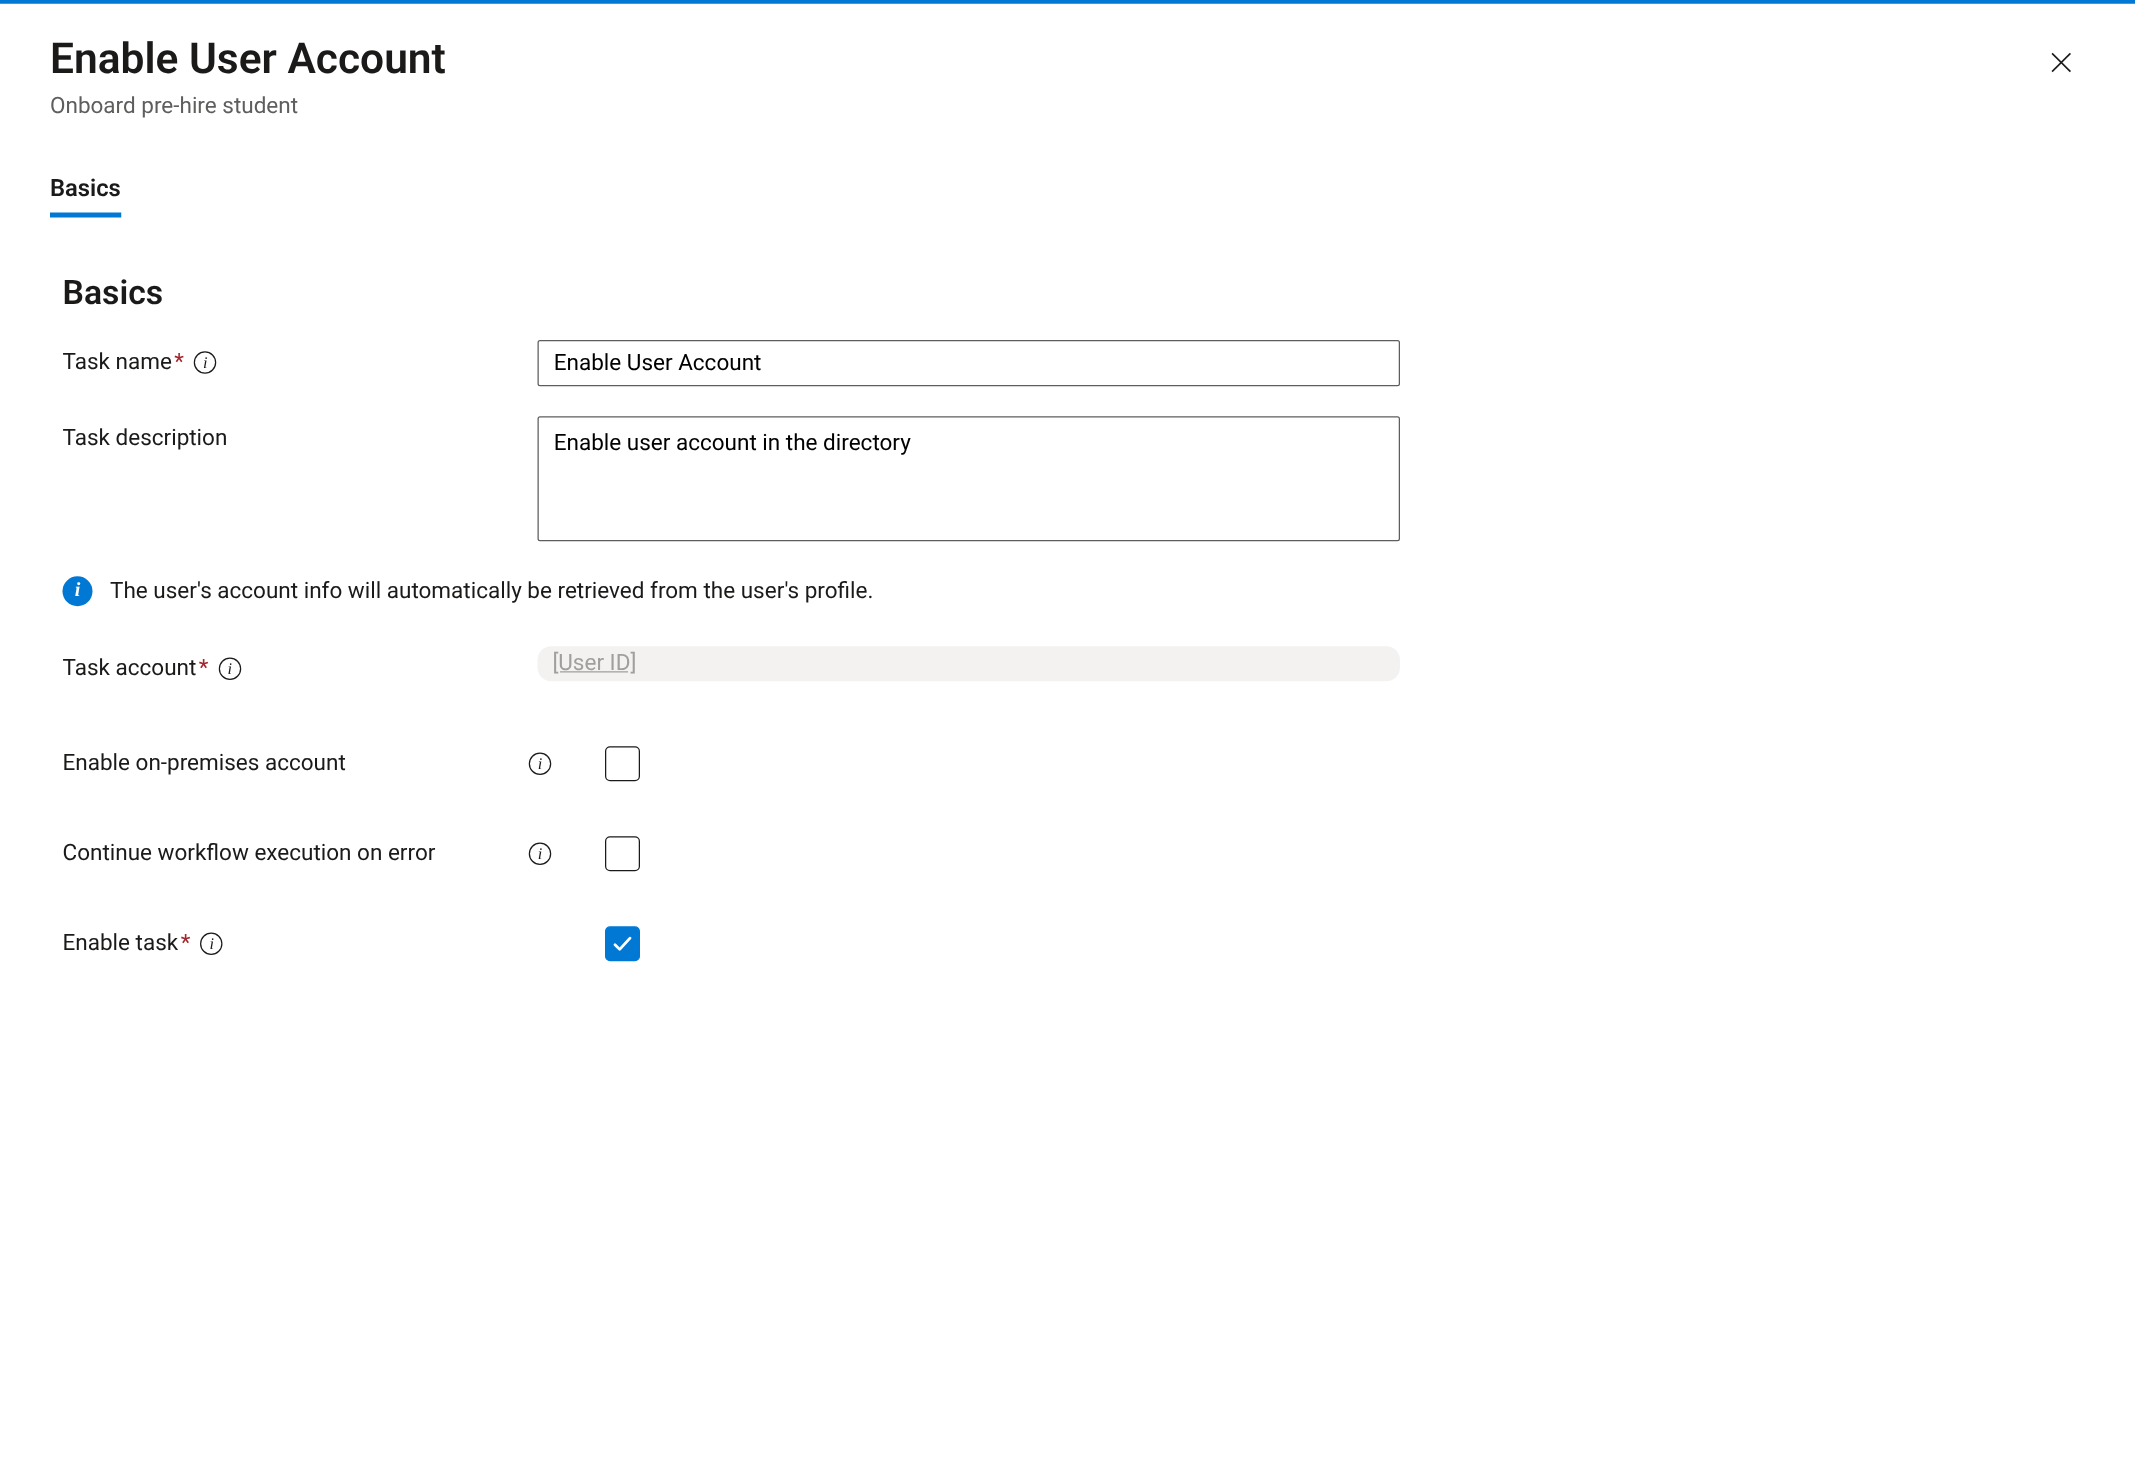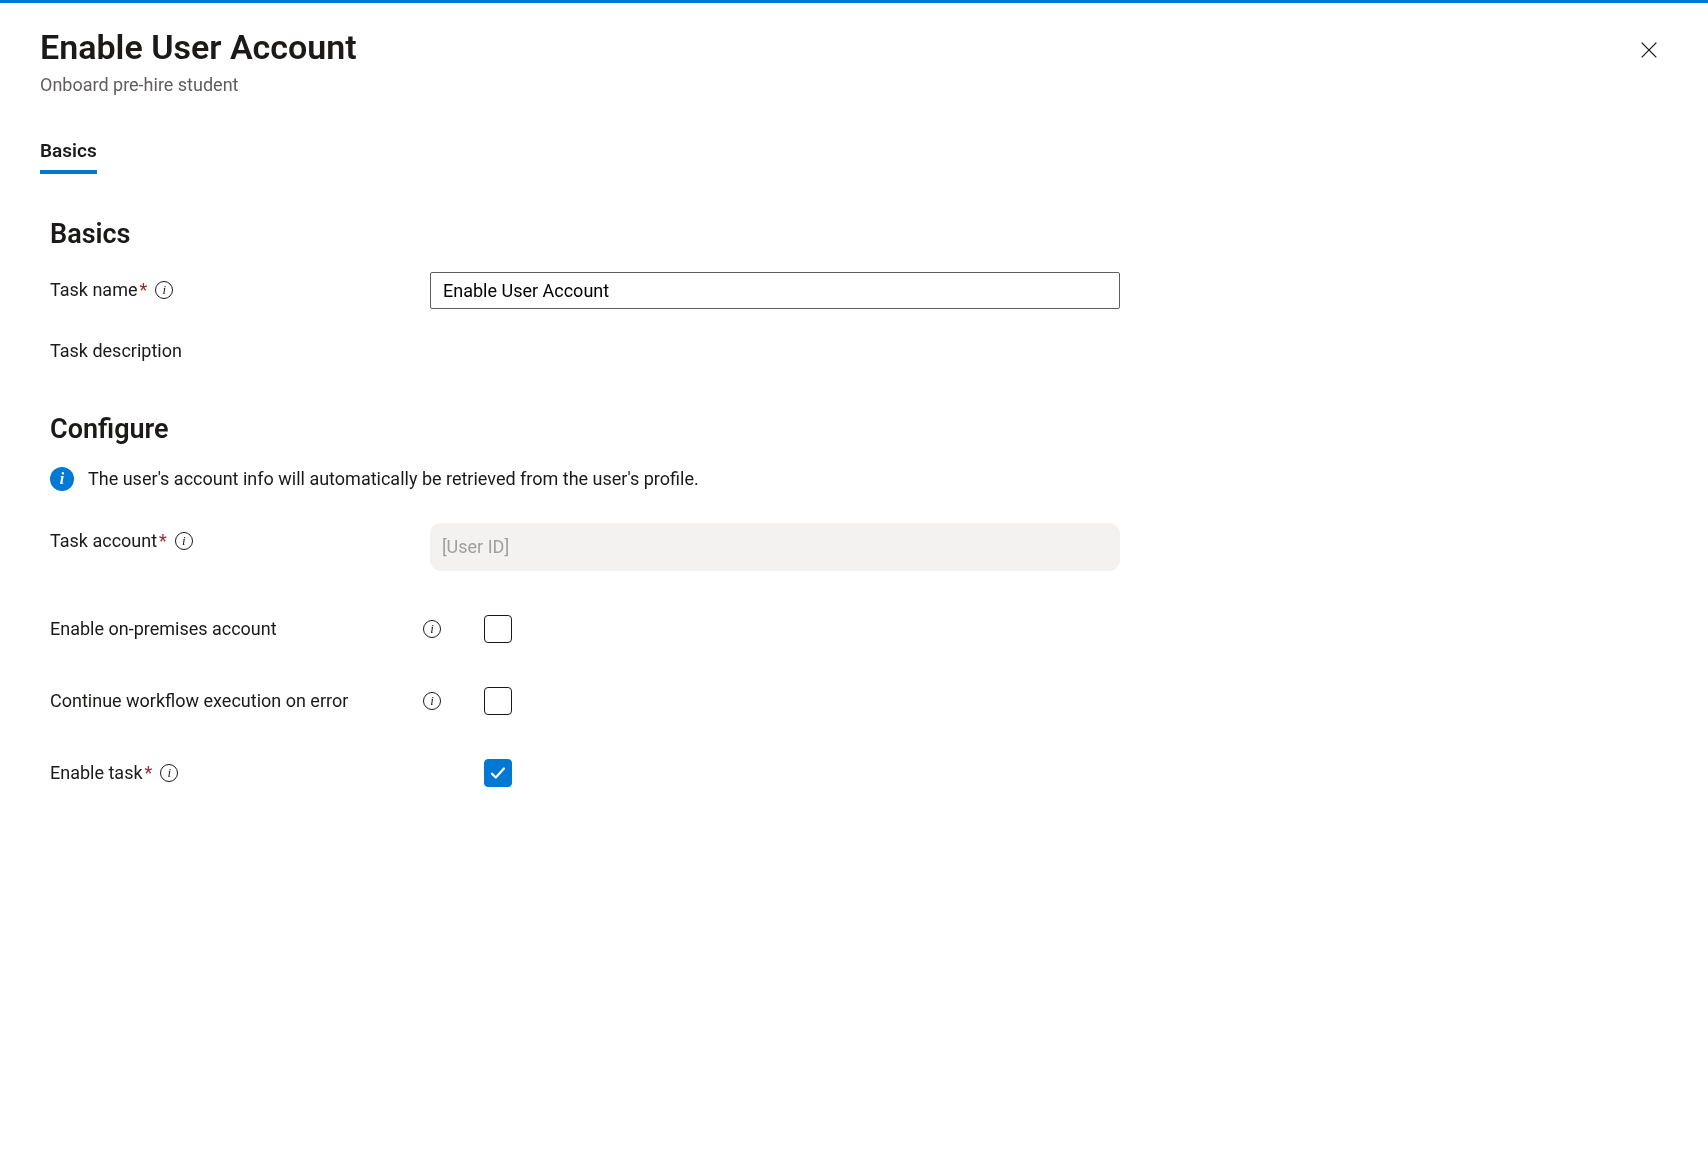--- a/index.html
+++ b/index.html
@@ -94,28 +94,29 @@
     border: 1px solid #605e5c;
     border-radius: 2px;
     padding: 10px 12px;
     font-size: 18px;
     font-family: inherit;
     resize: none;
     background: #fff;
   }
   .readonly-field {
     width: 100%;
-    height: 48px;
+    height: 28px;
     background: #f3f2f1;
     color: #a19f9d;
     padding: 6px 12px;
     font-size: 18px;
     display: flex;
     align-items: center;
     border-radius: 11px;
+    text-decoration: underline;
   }
 
   .info-icon {
     display: inline-flex;
     align-items: center;
     justify-content: center;
     width: 18px; height: 18px;
     border: 1.4px solid #1b1a19;
     border-radius: 50%;
     font-size: 13px;
@@ -219,23 +220,25 @@
     </div>
     <div class="form-control-cell">
       <input type="text" class="text-input" value="Enable User Account" style="">
     </div>
   </div>
 
   <div class="form-row">
     <div class="form-label-cell">
       <span>Task description</span>
     </div>
-  </div>
-
-  <h2 class="section-title">Configure</h2>
+    <div class="form-control-cell">
+      <textarea class="textarea-input" style="">Enable user account in the directory</textarea>
+    </div>
+  </div>
+
 
   <div class="info-banner">
     <span class="badge">i</span>
     <span>The user's account info will automatically be retrieved from the user's profile.</span>
   </div>
 
   <div class="form-row" style="margin-bottom:44px;">
     <div class="form-label-cell">
       <span>Task account</span>
       <span class="req">*</span>

